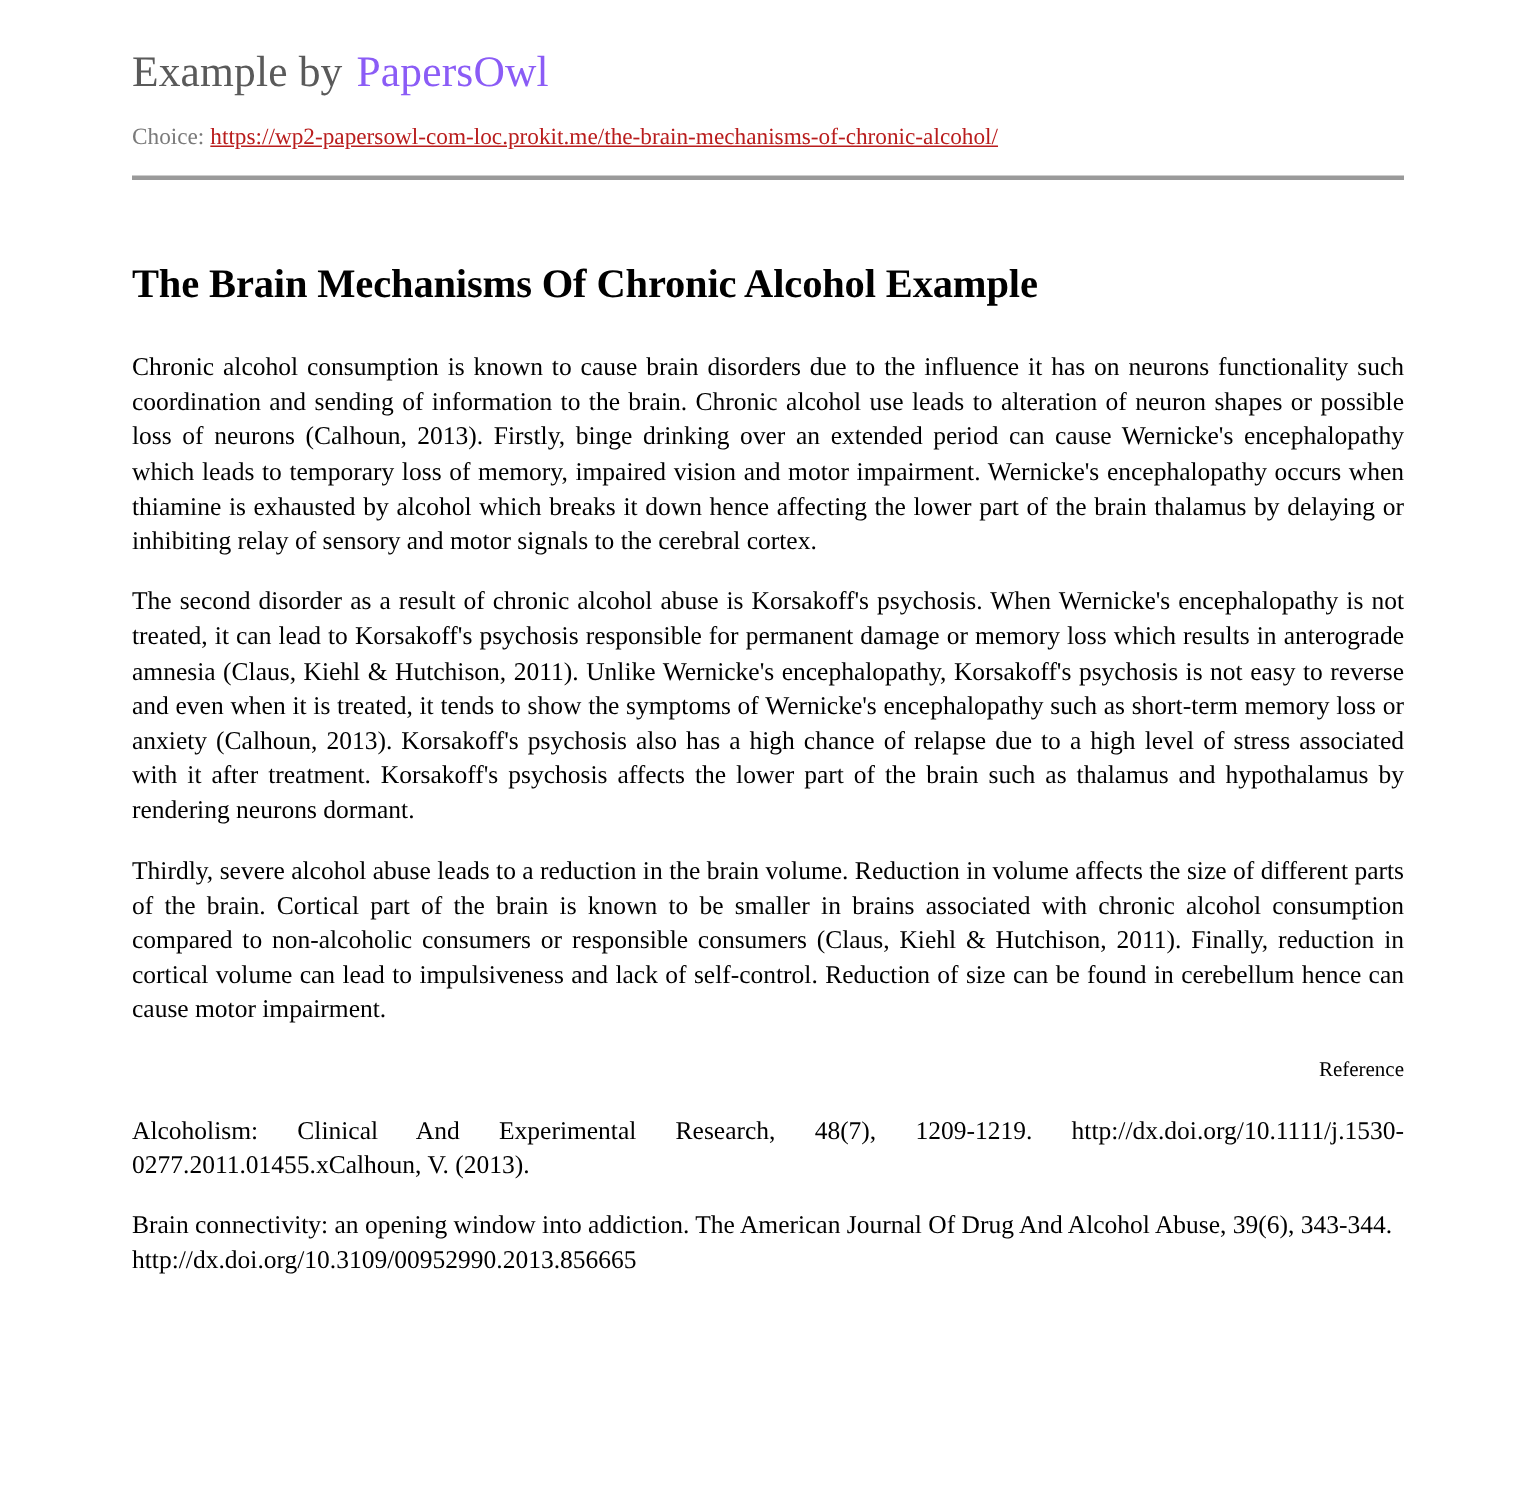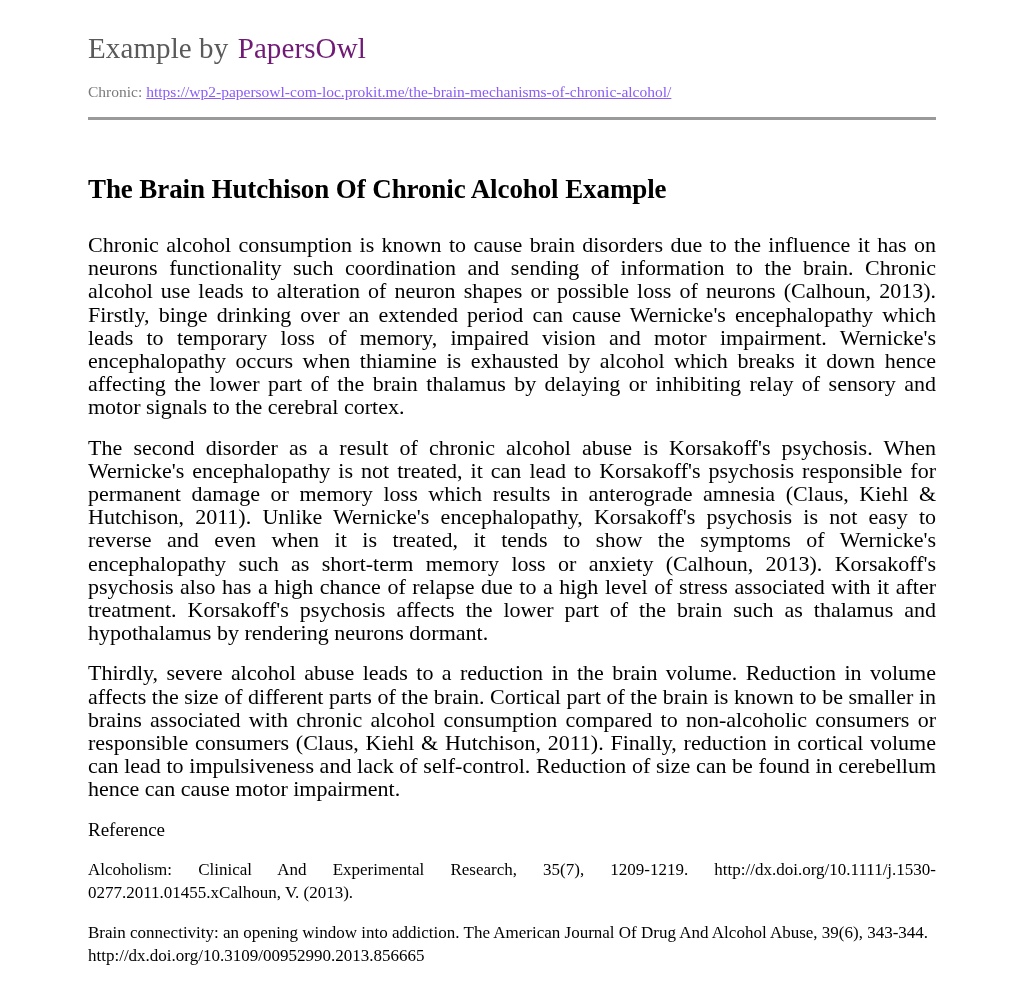--- a/index.html
+++ b/index.html
@@ -25,32 +25,32 @@
 
   
   .brand-line {
     font-size: 29px;
     line-height: 36px;
     color: #5a5a5a;
     letter-spacing: 0.1px;
     white-space: nowrap;
   }
   .brand-line .brand-prefix { color: #5a5a5a; text-align: right; }
-  .brand-line .brand-name   { color: #701a75; padding-left: 2px; margin-top: 13px; }
+  .brand-line .brand-name   { color: #8b5cf6; padding-left: 2px; margin-top: 13px; }
 
   .source-line {
     font-size: 15.5px;
     line-height: 22px;
     color: #7a7a7a;
     margin-top: 15px;
     white-space: nowrap;
   }
   .source-line .source-label { color: #7a7a7a; }
   .source-line .source-url {
-    color: #8b5cf6;
+    color: #b91c1c;
     text-decoration: underline;
     text-underline-offset: 1px;
     padding-left: 4px;
     cursor: pointer;
   }
 
   .rule {
     height: 3px;
     background: #9a9a9a;
     width: 848px;
@@ -62,33 +62,33 @@
     font-size: 27px;
     line-height: 32px;
     font-weight: bold;
     margin-top: 53px;
     letter-spacing: -0.1px;
   }
 
   .body-copy { margin-top: 28px; }
 
   .para {
-    font-size: 22px;
+    font-size: 17px;
     line-height: 23.2px;
     text-align: justify;
     text-justify: inter-word;
     margin: 0 0 17px 0;
     hyphens: none;
   }
   .para:last-child { margin-bottom: 0; }
 
   .ref-heading {
-    font-size: 19px;
+    font-size: 14px;
     line-height: 23.2px;
-    text-align: left;
+    text-align: right;
     margin: 0 0 17px 0;
   }
 
   .ref-entry {
     font-size: 17px;
     line-height: 23.2px;
     text-align: justify;
     text-justify: inter-word;
     margin: 0 0 17px 0;
   }
@@ -98,31 +98,31 @@
 </head>
 <body>
 
 <div class="page">
 
   <div class="brand-line">
     <span class="brand-prefix">Example by </span><span class="brand-name">PapersOwl</span>
   </div>
 
   <div class="source-line">
-    <span class="source-label">Chronic:</span><a class="source-url" href="#">https://wp2-papersowl-com-loc.prokit.me/the-brain-mechanisms-of-chronic-alcohol/</a>
+    <span class="source-label">Choice:</span><a class="source-url" href="#">https://wp2-papersowl-com-loc.prokit.me/the-brain-mechanisms-of-chronic-alcohol/</a>
   </div>
 
   <div class="rule"></div>
 
-  <h1 class="article-title">The Brain Hutchison Of Chronic Alcohol Example</h1>
+  <h1 class="article-title">The Brain Mechanisms Of Chronic Alcohol Example</h1>
 
   <div class="body-copy">
     <p class="para">Chronic alcohol consumption is known to cause brain disorders due to the influence it has on neurons functionality such coordination and sending of information to the brain. Chronic alcohol use leads to alteration of neuron shapes or possible loss of neurons (Calhoun, 2013). Firstly, binge drinking over an extended period can cause Wernicke's encephalopathy which leads to temporary loss of memory, impaired vision and motor impairment. Wernicke's encephalopathy occurs when thiamine is exhausted by alcohol which breaks it down hence affecting the lower part of the brain thalamus by delaying or inhibiting relay of sensory and motor signals to the cerebral cortex.</p>
     <p class="para">The second disorder as a result of chronic alcohol abuse is Korsakoff's psychosis. When Wernicke's encephalopathy is not treated, it can lead to Korsakoff's psychosis responsible for permanent damage or memory loss which results in anterograde amnesia (Claus, Kiehl &amp; Hutchison, 2011). Unlike Wernicke's encephalopathy, Korsakoff's psychosis is not easy to reverse and even when it is treated, it tends to show the symptoms of Wernicke's encephalopathy such as short-term memory loss or anxiety (Calhoun, 2013). Korsakoff's psychosis also has a high chance of relapse due to a high level of stress associated with it after treatment. Korsakoff's psychosis affects the lower part of the brain such as thalamus and hypothalamus by rendering neurons dormant.</p>
     <p class="para">Thirdly, severe alcohol abuse leads to a reduction in the brain volume. Reduction in volume affects the size of different parts of the brain. Cortical part of the brain is known to be smaller in brains associated with chronic alcohol consumption compared to non-alcoholic consumers or responsible consumers (Claus, Kiehl &amp; Hutchison, 2011). Finally, reduction in cortical volume can lead to impulsiveness and lack of self-control. Reduction of size can be found in cerebellum hence can cause motor impairment.</p>
 
     <p class="ref-heading">Reference</p>
 
-    <p class="ref-entry">Alcoholism: Clinical And Experimental Research, 35(7), 1209-1219. http://dx.doi.org/10.1111/j.1530-0277.2011.01455.xCalhoun, V. (2013).</p>
+    <p class="ref-entry">Alcoholism: Clinical And Experimental Research, 48(7), 1209-1219. http://dx.doi.org/10.1111/j.1530-0277.2011.01455.xCalhoun, V. (2013).</p>
     <p class="ref-entry no-justify">Brain connectivity: an opening window into addiction. The American Journal Of Drug And Alcohol Abuse, 39(6), 343-344. http://dx.doi.org/10.3109/00952990.2013.856665</p>
   </div>
 
 </div>
 
 </body></html>

